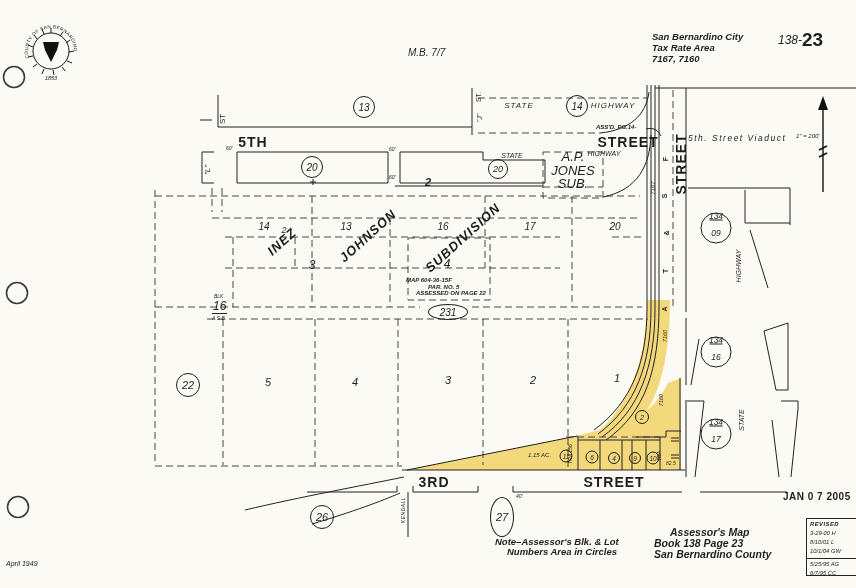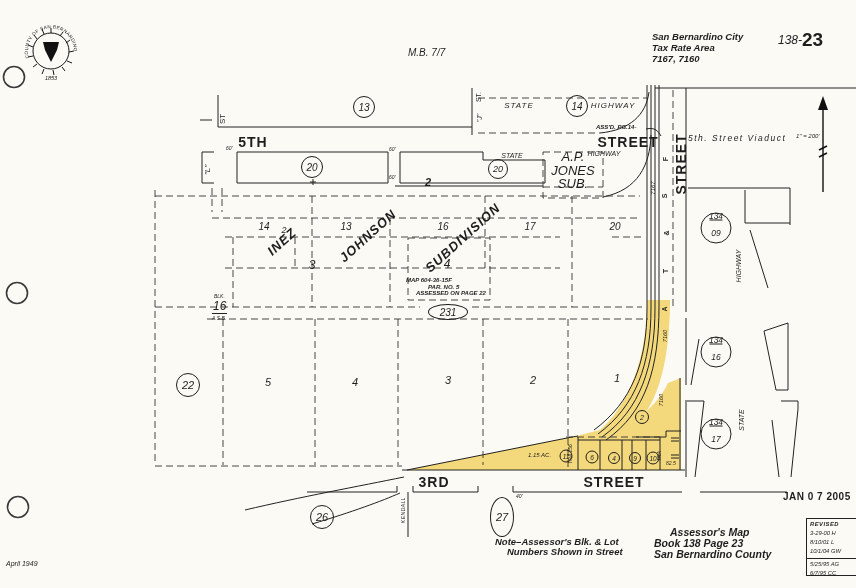--- a/index.html
+++ b/index.html
@@ -241,21 +241,21 @@
   <div class="lbl" style="left:528px;top:452px;font-size:6px;">1.15 AC.</div>
   <div class="lbl r90" style="left:571px;top:454px;font-size:5px;">TRA 156</div>
   <div class="lbl r90" style="left:660px;top:456px;font-size:5px;">TRA</div>
   <div class="lbl" style="left:666px;top:461px;font-size:5px;">82.5</div>
   <div class="lbl" style="left:226px;top:146px;font-size:5px;">60'</div>
   <div class="lbl" style="left:389px;top:147px;font-size:5px;">60'</div>
   <div class="lbl" style="left:389px;top:175px;font-size:5px;">60'</div>
   <div class="lbl" style="left:516px;top:494px;font-size:5px;">40'</div>
 
   <div class="lbl b" style="left:495px;top:537px;font-size:9.5px;">Note–Assessor's Blk. &amp; Lot</div>
-  <div class="lbl b" style="left:507px;top:547px;font-size:9.5px;">Numbers Shown in Street</div>
+  <div class="lbl b" style="left:507px;top:547px;font-size:9.5px;">Numbers Area in Circles</div>
   <div class="lbl b" style="left:670px;top:527px;font-size:10.5px;">Assessor's Map</div>
   <div class="lbl b" style="left:654px;top:538px;font-size:10.5px;">Book 138   Page 23</div>
   <div class="lbl b" style="left:654px;top:549px;font-size:10.5px;">San Bernardino  County</div>
   <div class="lbl up" style="left:783px;top:492px;font-size:10px;font-weight:600;letter-spacing:.5px;">JAN 0 7 2005</div>
   <div class="lbl" style="left:6px;top:560px;font-size:7px;">April  1949</div>
 
   <div id="revbox">
     <div class="ttl">REVISED</div>
     <div>3-29-00 H</div>
     <div>8/10/01 L</div>

